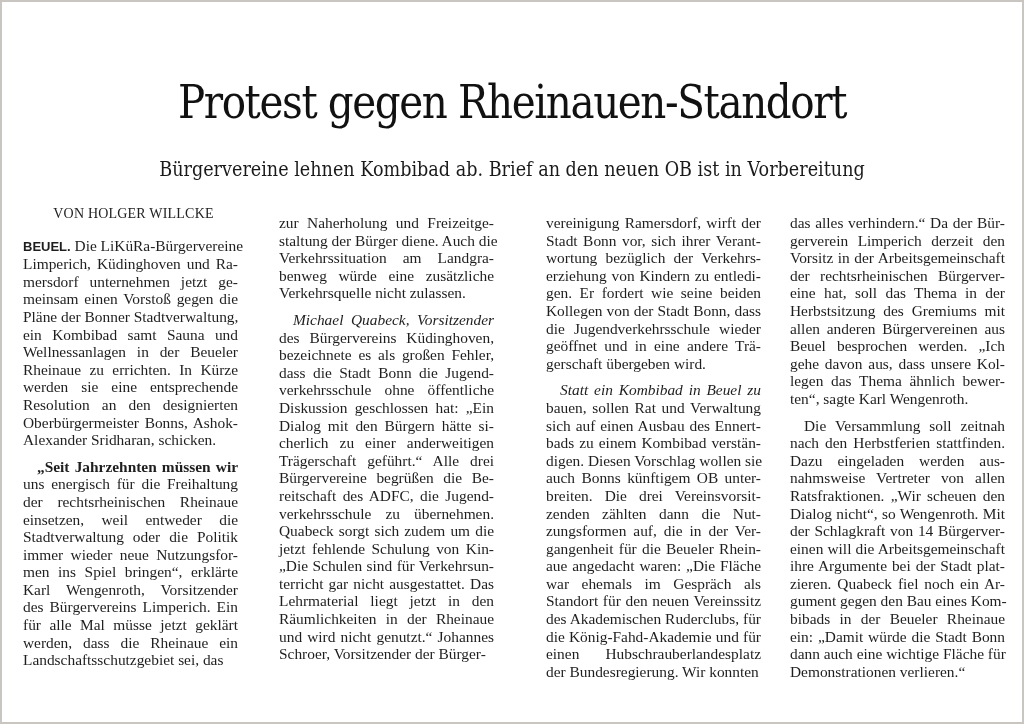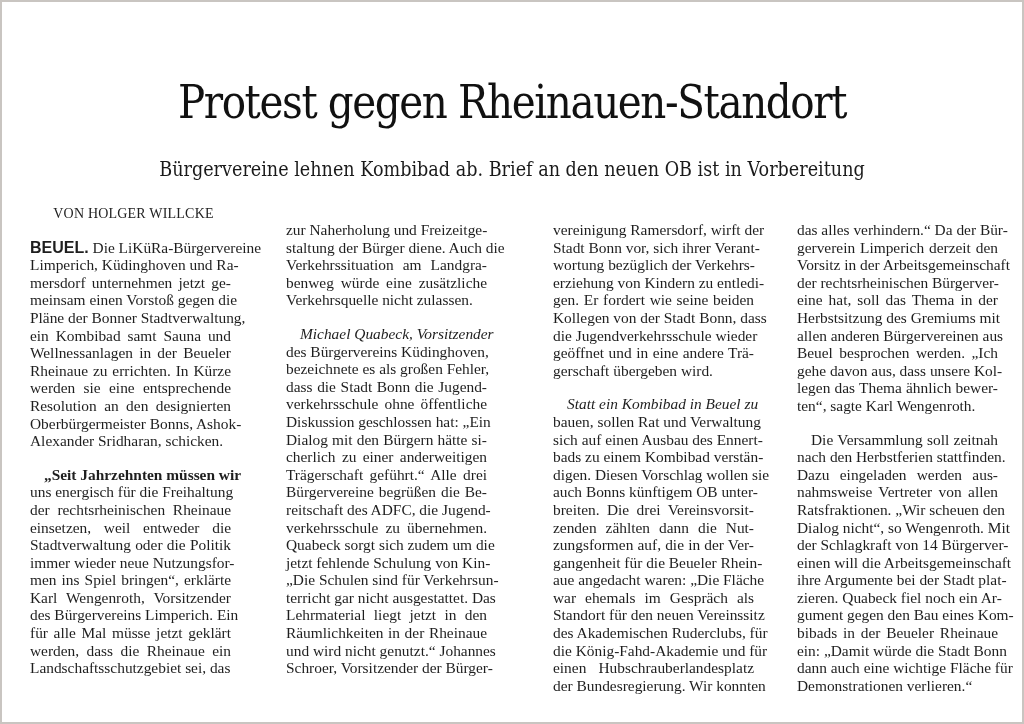--- a/index.html
+++ b/index.html
@@ -1,27 +1,27 @@
 <!DOCTYPE html>
 <html><head>
 <meta charset="utf-8">
 <style>
   html, body { margin:0; padding:0; }
   body { width:1024px; height:724px; background:#ffffff; overflow:hidden; position:relative; }
   .frame { position:absolute; left:0; top:0; width:1020px; height:720px; border-top:2px solid #c9c5c1; border-right:3px solid #c9c5c1; border-bottom:3px solid #c9c5c1; border-left:2px solid #c9c5c1; background:#fff; }
   .headline { position:absolute; left:0; width:1024px; top:72px; text-align:center; font-family:"DejaVu Serif", serif; font-size:47px; line-height:60px; color:#111; letter-spacing:-1.6px; transform:scaleX(0.86); transform-origin:center; white-space:nowrap; }
   .subhead { position:absolute; left:0; width:1024px; top:155px; text-align:center; font-family:"DejaVu Serif", serif; font-size:20px; line-height:28px; color:#1a1a1a; transform:scaleX(0.88); transform-origin:center; white-space:nowrap; }
   .col { position:absolute; top:205px; width:233px; font-family:"Liberation Serif", serif; font-size:15.4px; line-height:17.6px; color:#1e1e1e; text-align:justify; hyphens:manual; }
-  .col p { margin:16px; }
+  .col p { margin:9px; }
   .col1 { left:14px; }
   .col2 { left:270px; }
   .col3 { left:537px; }
   .col4 { left:781px; }
   .byline { font-family:"Liberation Serif", serif; font-size:14px; text-align:center; letter-spacing:0.2px; margin:0 0 14px 0; padding-left:6px; color:#222; }
-  .dateline { font-family:"Liberation Sans", sans-serif; font-weight:bold; font-size:16px; }
+  .dateline { font-family:"Liberation Sans", sans-serif; font-weight:bold; font-size:13px; }
   .line { display:block; text-align:justify; text-align-last:justify; white-space:nowrap; }
   .line.last { text-align-last:left; }
 </style>
 </head>
 <body>
 
 <div class="frame"></div>
 
 <h1 class="headline" style="margin:0;font-weight:normal;">Protest gegen Rheinauen-Standort</h1>
 <h2 class="subhead" style="margin:0;font-weight:normal;">Bürgervereine lehnen Kombibad ab. Brief an den neuen OB ist in Vorbereitung</h2>

